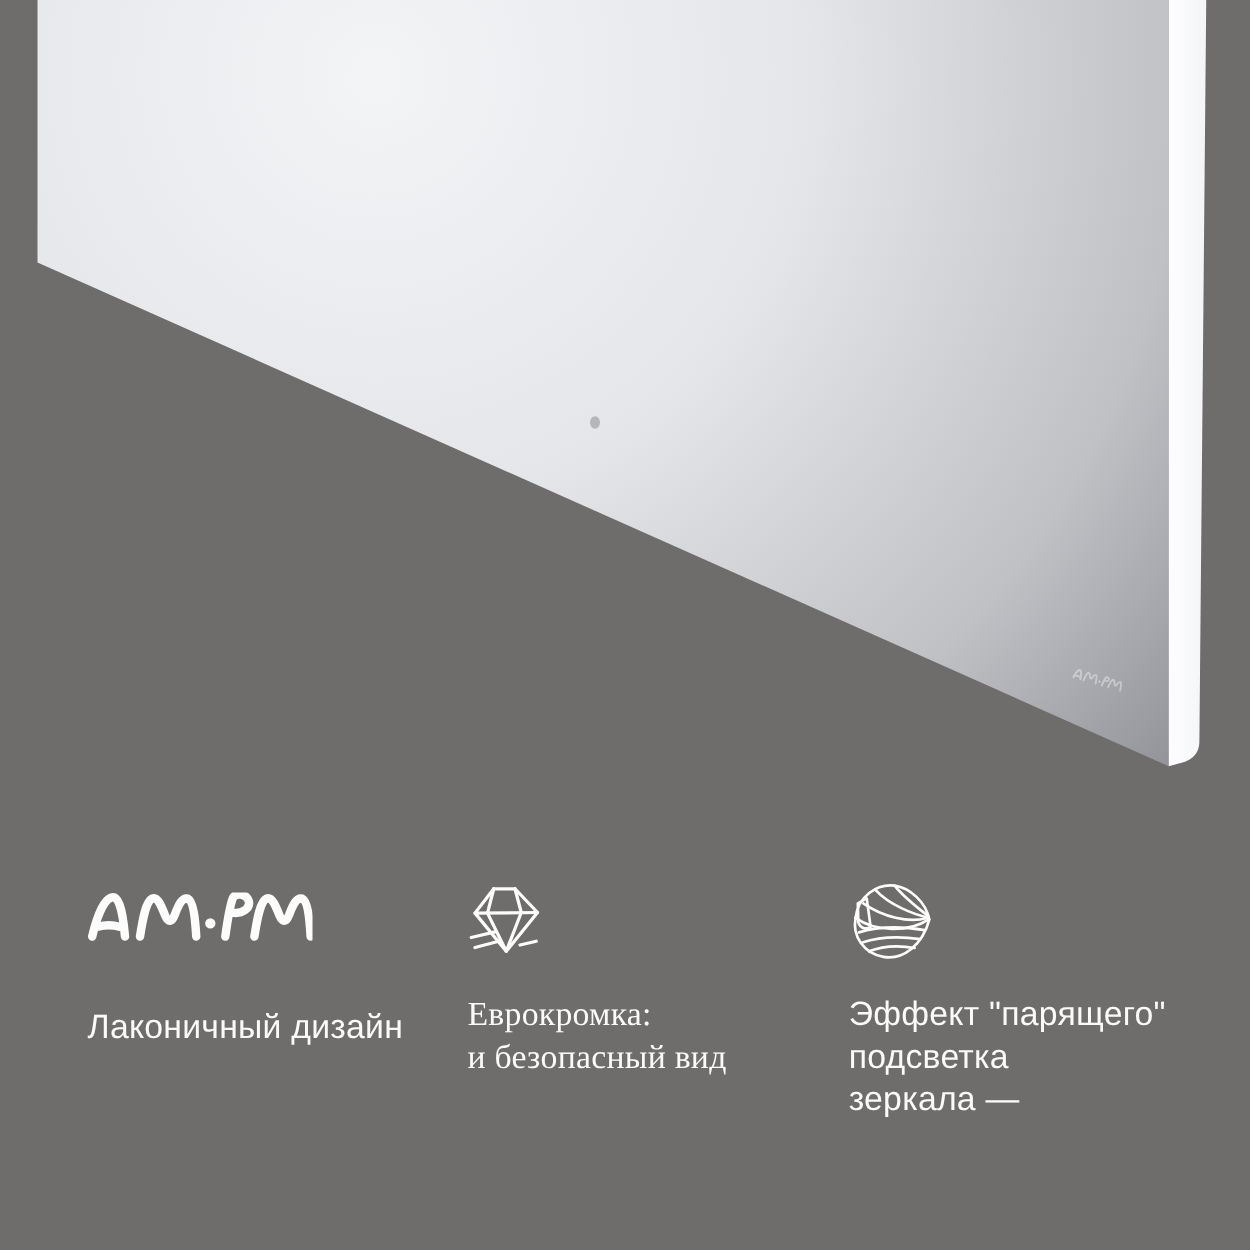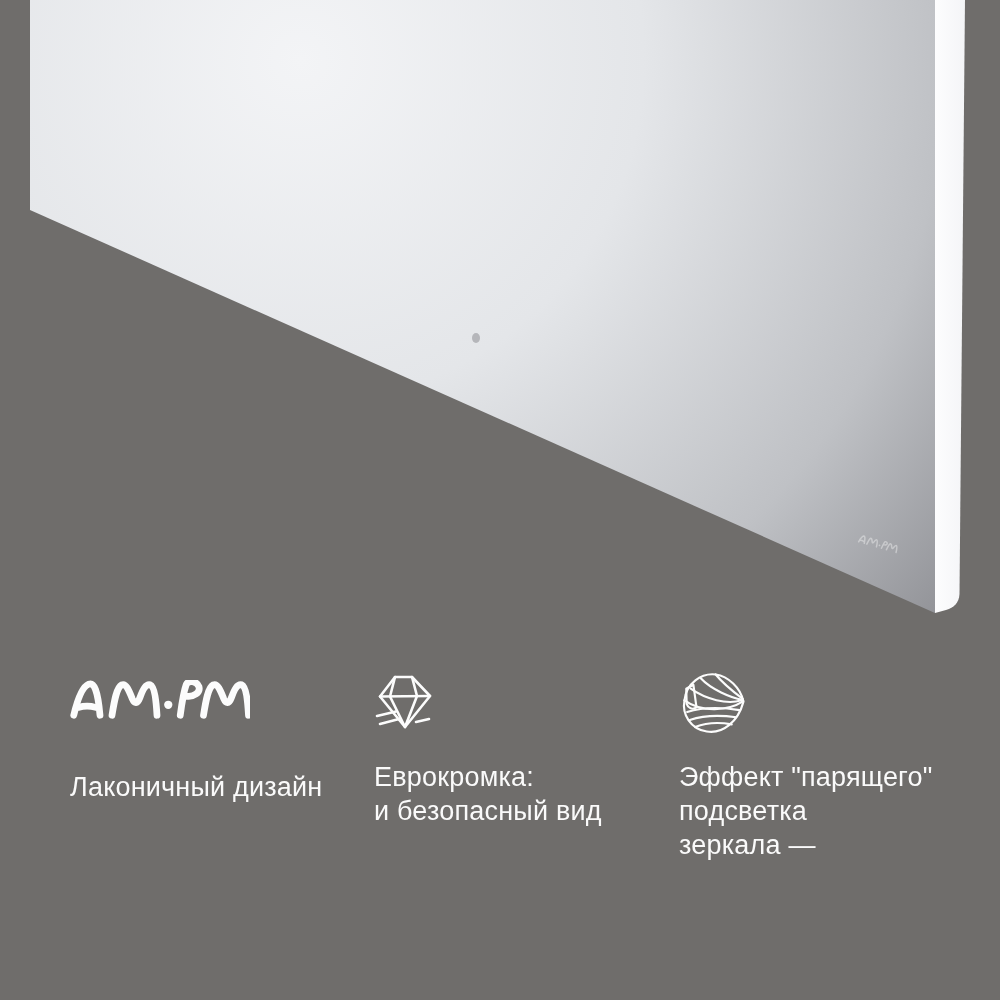--- a/index.html
+++ b/index.html
@@ -2,23 +2,23 @@
 <html><head>
 <meta charset="utf-8">
 <style>
   html,body{margin:0;padding:0;background:#555;}
   .stage{
     position:relative;width:1000px;height:1000px;overflow:hidden;
     background:#6f6d6b;
     font-family:"Liberation Sans","DejaVu Sans",sans-serif;
   }
   .scene{position:absolute;left:0;top:0;}
-  .feature-col{position:absolute;top:668px;color:#fafafa;}
+  .feature-col{position:absolute;top:702px;color:#fafafa;}
   #col-design{left:70px;}
-  #col-edge{left:374px;}
+  #col-edge{left:374px;font-family:Liberation Serif, serif;}
   #col-float{left:679px;}
   .icon-slot{height:90px;}
   .logo-slot svg{margin-top:12px;display:block;}
   .glyph-slot svg{margin-top:2px;display:block;}
   .feature-text{font-size:27px;line-height:34px;letter-spacing:.2px;color:#fafafa;font-weight:400;}
 </style>
 </head>
 <body>
 
 <div class="stage">

